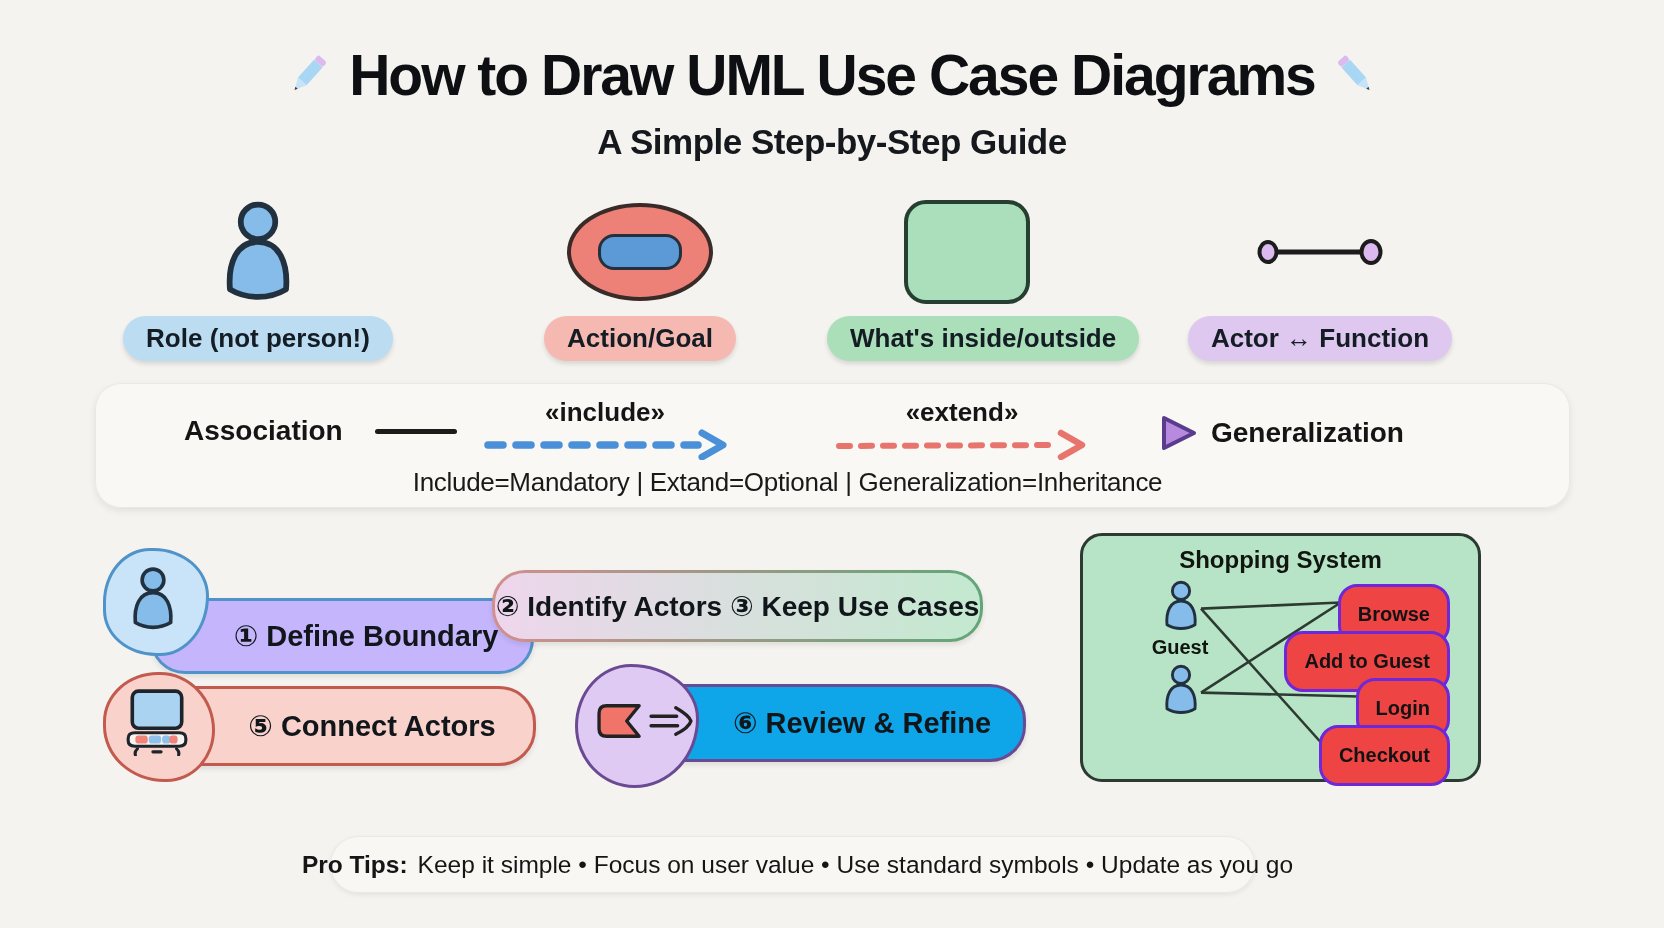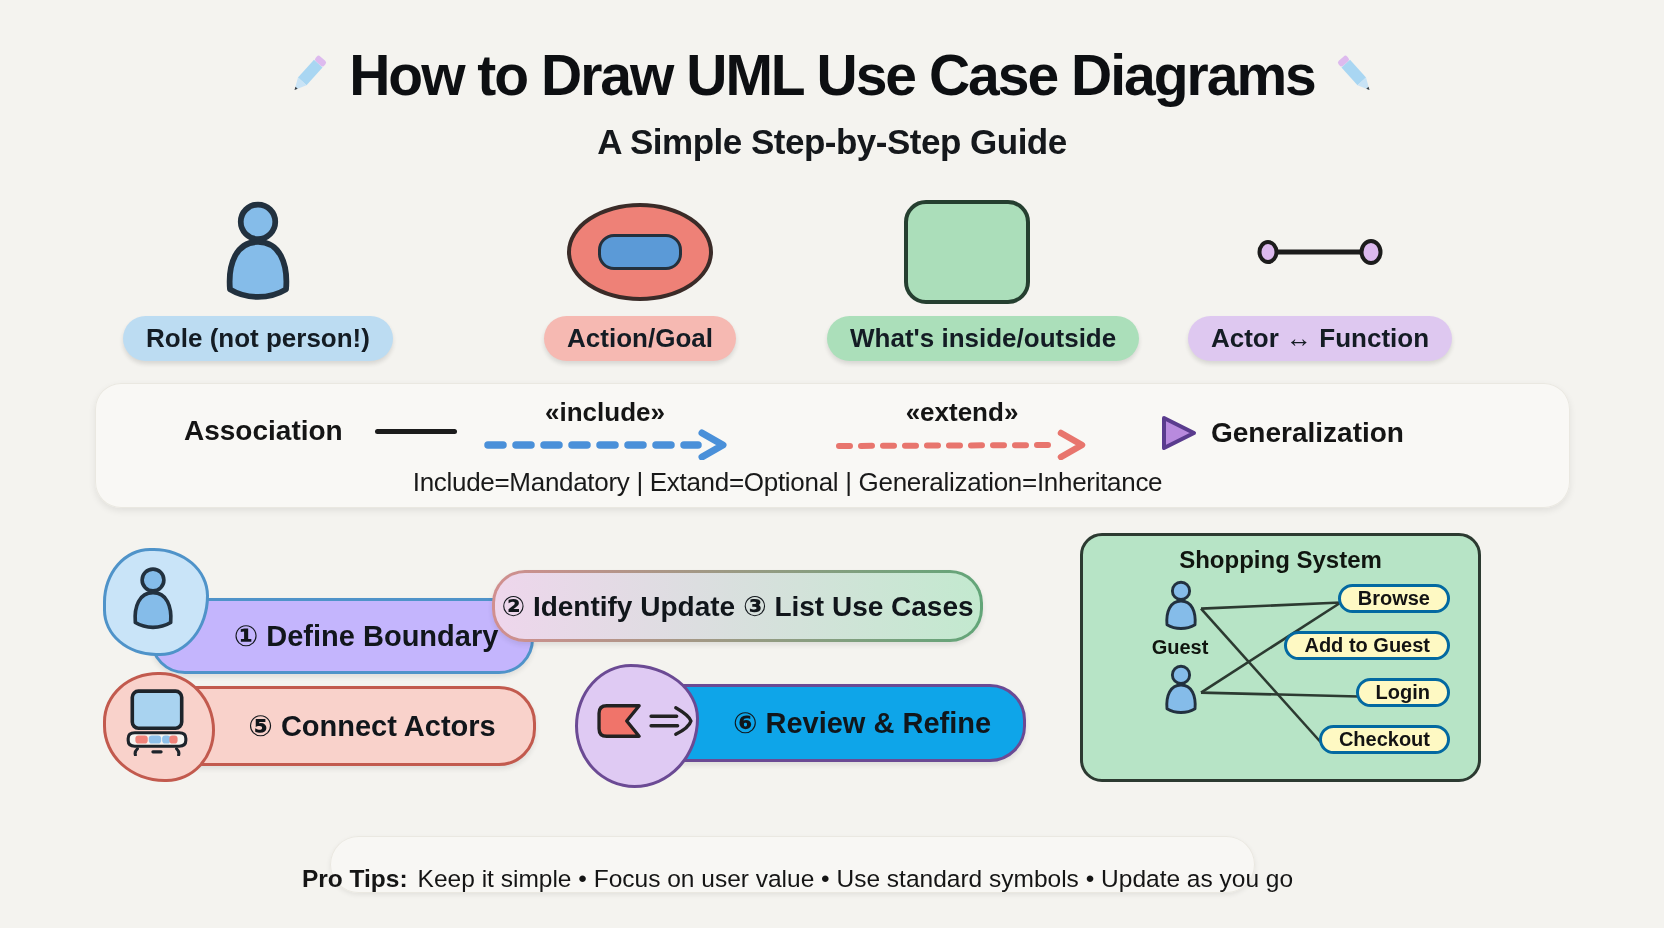--- a/index.html
+++ b/index.html
@@ -71,29 +71,29 @@
 
   
   #example { position:absolute; left:1080px; top:533px; width:395px; height:243px;
              background:#b7e4c6; border:3.5px solid #2c3a31; border-radius:22px; }
   #example-title { position:absolute; left:0; top:10px; width:100%; text-align:center;
                    font-size:24px; font-weight:bold; color:#10150f; }
   #example-lines { position:absolute; left:0; top:0; width:395px; height:243px; z-index:0; pointer-events:none; }
   .ex-actor-icon { position:absolute; left:75px; z-index:1; }
   .ex-actor-label { position:absolute; left:27px; width:140px; text-align:center; z-index:1;
                     font-size:20px; font-weight:bold; color:#10150f; line-height:1.12; }
-  .uc-pill { position:absolute; right:28px; z-index:1; padding:0 17px; border-radius:19px;
-             background:#fef9c3; border:3px solid #0369a1;
+  .uc-pill { position:absolute; right:28px; z-index:1; padding:16px 17px; border-radius:19px;
+             background:#ef4444; border:3px solid #6d28d9;
              font-size:20px; font-weight:bold; color:#131313; white-space:nowrap; }
 
   
   #pro-tips { position:absolute; left:330px; top:836px; width:925px; height:57px;
               background:#f8f7f4; border-radius:29px;
               box-shadow:0 2px 5px rgba(0,0,0,.07), inset 0 0 0 1px #eae8e1;
-              display:flex; align-items:flex-end; justify-content:center; gap:10px;
+              display:flex; align-items:center; justify-content:center; gap:10px;
               font-size:24.5px; color:#151515; white-space:nowrap; }
   #pro-tips b { font-weight:bold; }
 </style>
 </head>
 <body>
 
 <svg width="0" height="0" style="position:absolute">
   <defs>
     <g id="person-shape">
       <circle cx="32" cy="15" r="12"></circle>
@@ -192,21 +192,21 @@
 
     <div id="band-note">Include=Mandatory | Extand=Optional | Generalization=Inheritance</div>
   </div>
 
   <div class="step-pill" id="s1-pill">① Define Boundary</div>
   <div class="blob" id="s1-blob"></div>
   <svg class="blob-icon person" viewBox="0 0 64 72" width="58" height="66" style="left:124px; top:566px;">
       <use href="#person-shape"></use>
     </svg>
 
-  <div class="step-pill" id="s2-pill">② Identify Update ③ List Use Cases</div>
+  <div class="step-pill" id="s2-pill">② Identify Actors ③ Keep Use Cases</div>
 
   <div class="step-pill" id="s3-pill">⑤ Connect Actors</div>
   <div class="blob" id="s3-blob"></div>
   <svg class="blob-icon" viewBox="0 0 68 66" width="70" height="68" style="left:122px; top:688px;">
     <rect x="10" y="3" width="48" height="36" rx="6" fill="#a9d3f0" stroke="#1d242b" stroke-width="3.5"></rect>
     <path d="M6 49 q0 -5.5 6.5 -5.5 h43 q6.5 0 6.5 5.5 v2 q0 5.5 -6.5 5.5 h-43 q-6.5 0 -6.5 -5.5 z" fill="#f6f4f1" stroke="#1d242b" stroke-width="3"></path>
     <rect x="13" y="46" width="12" height="8" rx="3" fill="#f0837a"></rect>
     <rect x="26" y="46" width="12" height="8" rx="3" fill="#8fc1ea"></rect>
     <rect x="39" y="46" width="8" height="8" rx="3" fill="#8fc1ea"></rect>
     <rect x="46" y="46" width="8" height="8" rx="3" fill="#f0837a"></rect>

